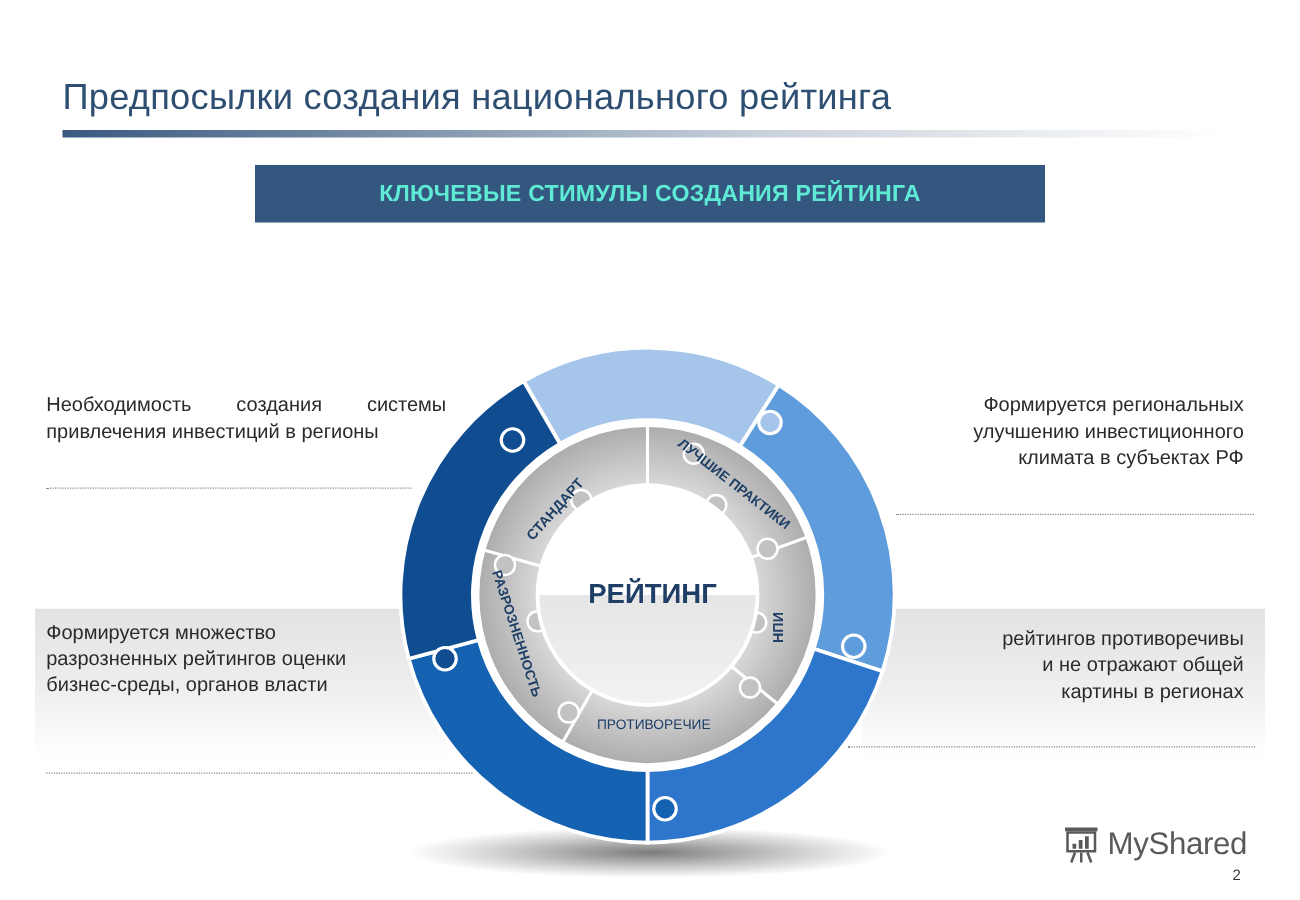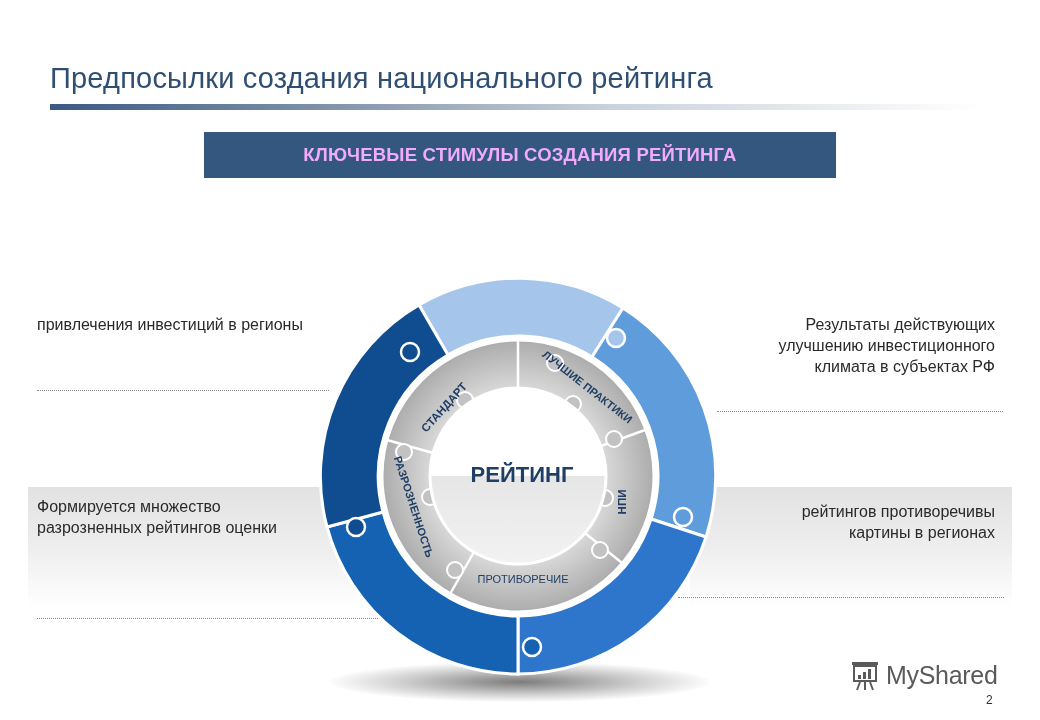--- a/index.html
+++ b/index.html
@@ -3,21 +3,21 @@
 <meta charset="utf-8">
 <style>
   html, body { margin:0; padding:0; }
   body { width:1040px; height:720px; background:#ffffff; position:relative; overflow:hidden;
          font-family:"Liberation Sans", sans-serif; }
   .title { position:absolute; left:50px; top:62px; font-size:29px; font-weight:normal; color:#2f4f72;
            letter-spacing:0.2px; white-space:nowrap; }
   .title-rule { position:absolute; left:50px; top:104px; width:930px; height:6px;
                 background:linear-gradient(to right, #3a5a82 0%, #7f93aa 30%, #c9d1db 60%, rgba(255,255,255,0) 100%); }
   .banner { position:absolute; left:204px; top:132px; width:632px; height:46px; background:#34577f;
-            color:#f0abfc; font-weight:bold; font-size:18.5px; display:flex; align-items:center; justify-content:center;
+            color:#5eead4; font-weight:bold; font-size:18.5px; display:flex; align-items:center; justify-content:center;
             letter-spacing:0.2px; }
   .band { position:absolute; top:487px; height:120px; }
   .band-left { left:28px; width:330px; background:linear-gradient(to bottom, #e2e2e2 0%, #efefef 55%, rgba(255,255,255,0) 100%); }
   .band-right { left:690px; width:322px; background:linear-gradient(to bottom, #e2e2e2 0%, #efefef 55%, rgba(255,255,255,0) 100%); }
   .txt { position:absolute; font-size:16px; line-height:21px; color:#2a2a2a; }
   .txt-tl { left:37px; top:314px; width:320px; text-align:justify; text-align-last:left; }
   .txt-tl span.j { display:block; text-align:justify; text-align-last:justify; }
   .txt-tr { left:715px; top:314px; width:280px; text-align:right; }
   .txt-bl { left:37px; top:496px; width:300px; text-align:left; }
   .txt-br { left:715px; top:501px; width:280px; text-align:right; }
@@ -36,39 +36,42 @@
 <div class="title-rule"></div>
 
 <div class="banner">
   <span>КЛЮЧЕВЫЕ СТИМУЛЫ СОЗДАНИЯ РЕЙТИНГА</span>
 </div>
 
 <div class="band band-left"></div>
 <div class="band band-right"></div>
 
 <div class="txt txt-tl">
+  <span class="j">Необходимость создания системы</span>
   <span style="display:block">привлечения инвестиций в регионы</span>
 </div>
 <div class="dots" style="left:37px; top:390px; width:292px;"></div>
 
 <div class="txt txt-tr">
-  <div>Результаты действующих</div>
+  <div>Формируется региональных</div>
   <div>улучшению инвестиционного</div>
   <div>климата в субъектах РФ</div>
 </div>
 <div class="dots" style="left:717px; top:411px; width:286px;"></div>
 
 <div class="txt txt-bl">
   <div>Формируется множество</div>
   <div>разрозненных рейтингов оценки</div>
+  <div>бизнес-среды, органов власти</div>
 </div>
 <div class="dots" style="left:37px; top:618px; width:345px;"></div>
 
 <div class="txt txt-br">
   <div>рейтингов противоречивы</div>
+  <div>и не отражают общей</div>
   <div>картины в регионах</div>
 </div>
 <div class="dots" style="left:678px; top:597px; width:326px;"></div>
 
 <div class="shadow"></div>
 
 <svg class="diagram" width="1040" height="720" viewBox="0 0 1040 720">
   <defs>
     <radialGradient id="grayGrad" cx="518" cy="476" r="140" gradientUnits="userSpaceOnUse">
       <stop offset="0.6" stop-color="#dcdcdc"></stop>

